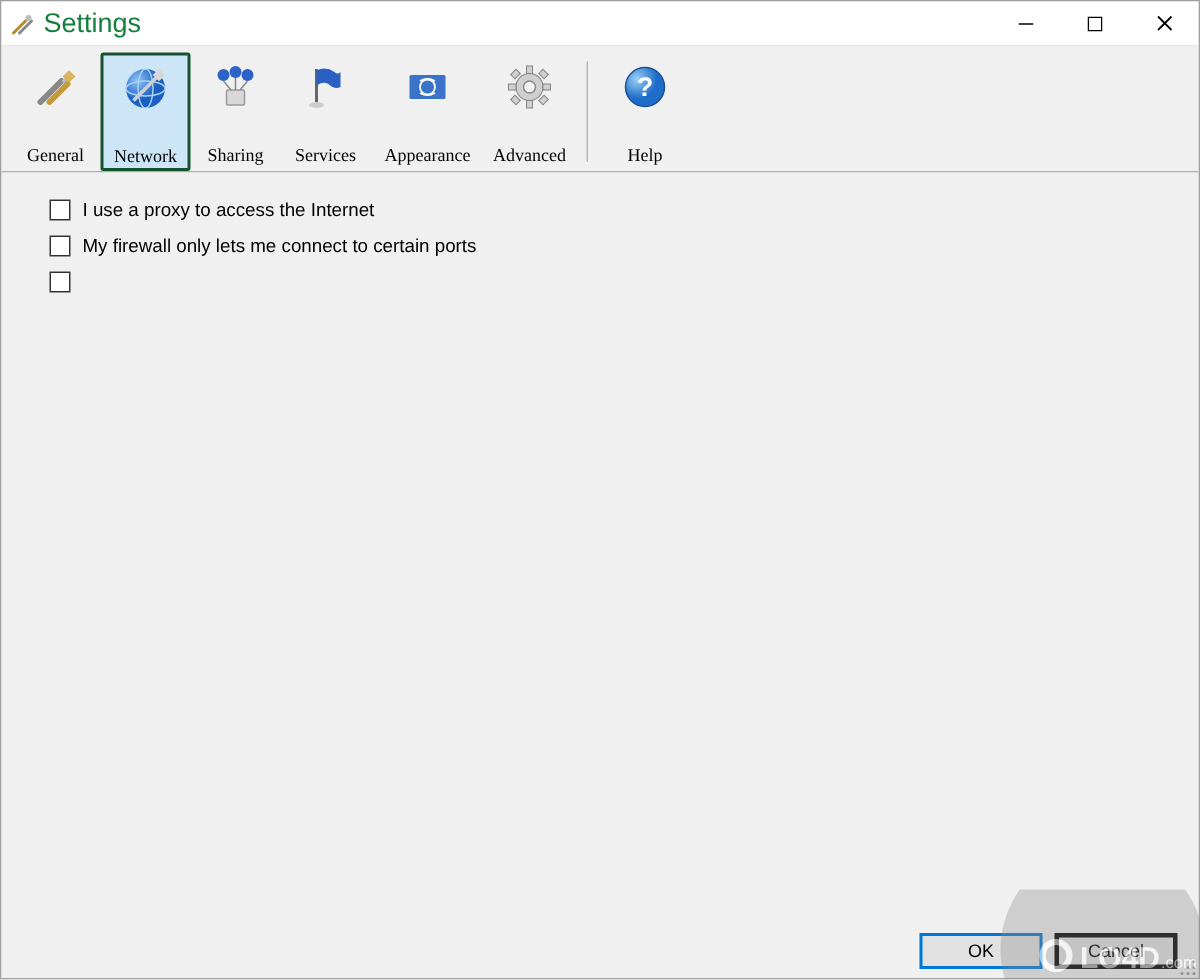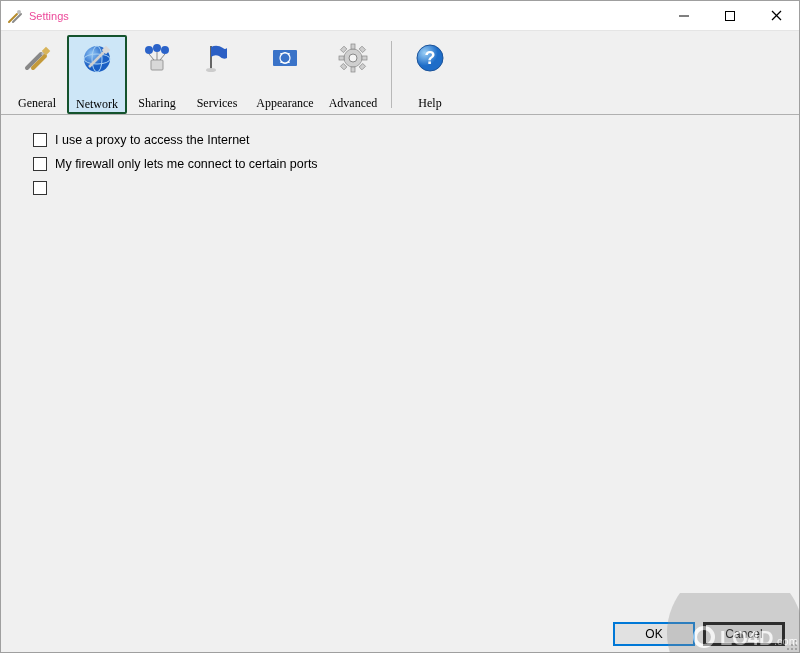--- a/index.html
+++ b/index.html
@@ -29,22 +29,22 @@
     align-items: center;
     padding-left: 6px;
     border-bottom: 1px solid #e5e5e5;
   }
   .titlebar .title-icon {
     width: 16px; height: 16px;
     margin-right: 6px;
     display: flex; align-items: center; justify-content: center;
   }
   .titlebar .title-text {
-    font-size: 11px;
-    color: #ec4899;
+    font-size: 18px;
+    color: #15803d;
     flex: 0 0 auto;
     text-align: center;
   }
   .titlebar .spacer { flex: 1 1 auto; }
   .win-controls { display: flex; height: 100%; }
   .win-btn {
     width: 46px;
     display: flex; align-items: center; justify-content: center;
     font-size: 12px;
     color: #000;

